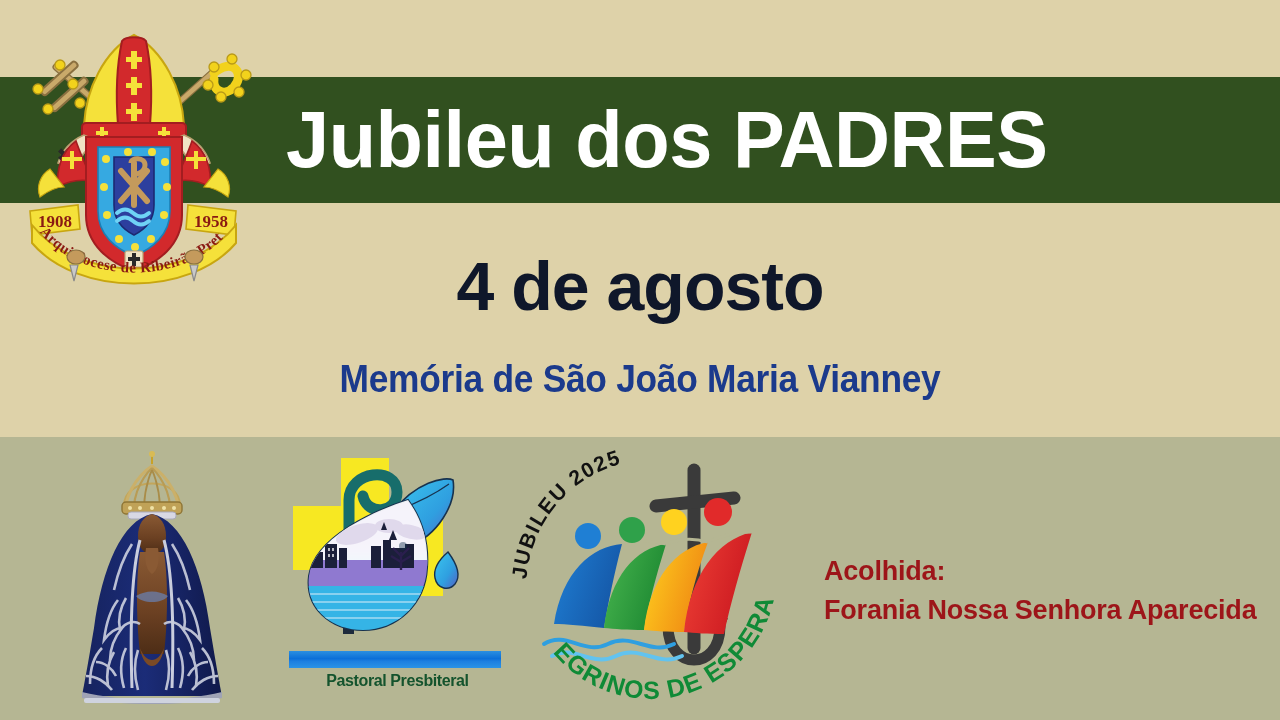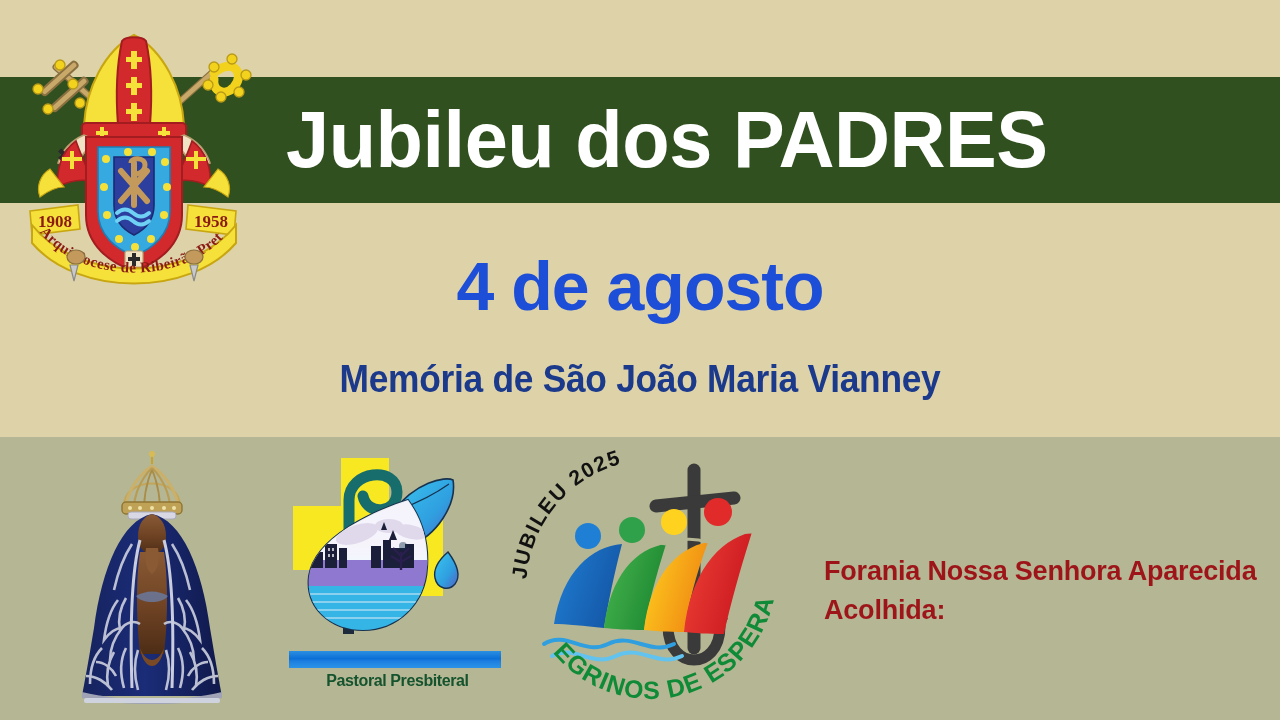--- a/index.html
+++ b/index.html
@@ -46,21 +46,21 @@
     line-height: 104px;
     white-space: nowrap;
     transform: scaleX(0.97);
     transform-origin: left center;
   }
   .date-line {
     position: absolute;
     left: 0; top: 246px;
     width: 1280px;
     text-align: center;
-    color: #1d4ed8;
+    color: #0f172a;
     font-size: 68px;
     font-weight: bold;
     line-height: 80px;
     letter-spacing: -1px;
   }
   .sub-line {
     position: absolute;
     left: 0; top: 356px;
     width: 1280px;
     text-align: center;
@@ -502,17 +502,17 @@
       <text font-family="Liberation Sans, sans-serif" font-size="21" font-weight="bold" fill="#111111" letter-spacing="1.5">
         <textPath href="#arcTop" startOffset="48%" text-anchor="middle">JUBILEU 2025</textPath>
       </text>
       <text font-family="Liberation Sans, sans-serif" font-size="25" font-weight="bold" fill="#0f8a36" letter-spacing="1">
         <textPath href="#arcBottom" startOffset="50%" text-anchor="middle">PEREGRINOS DE ESPERANÇA</textPath>
       </text>
     </svg>
   </div>
 
   <div class="acolhida">
+    <div>Acolhida:</div>
     <div>Forania Nossa Senhora Aparecida</div>
-    <div>Acolhida:</div>
   </div>
 
 </div>
 
 </body></html>

